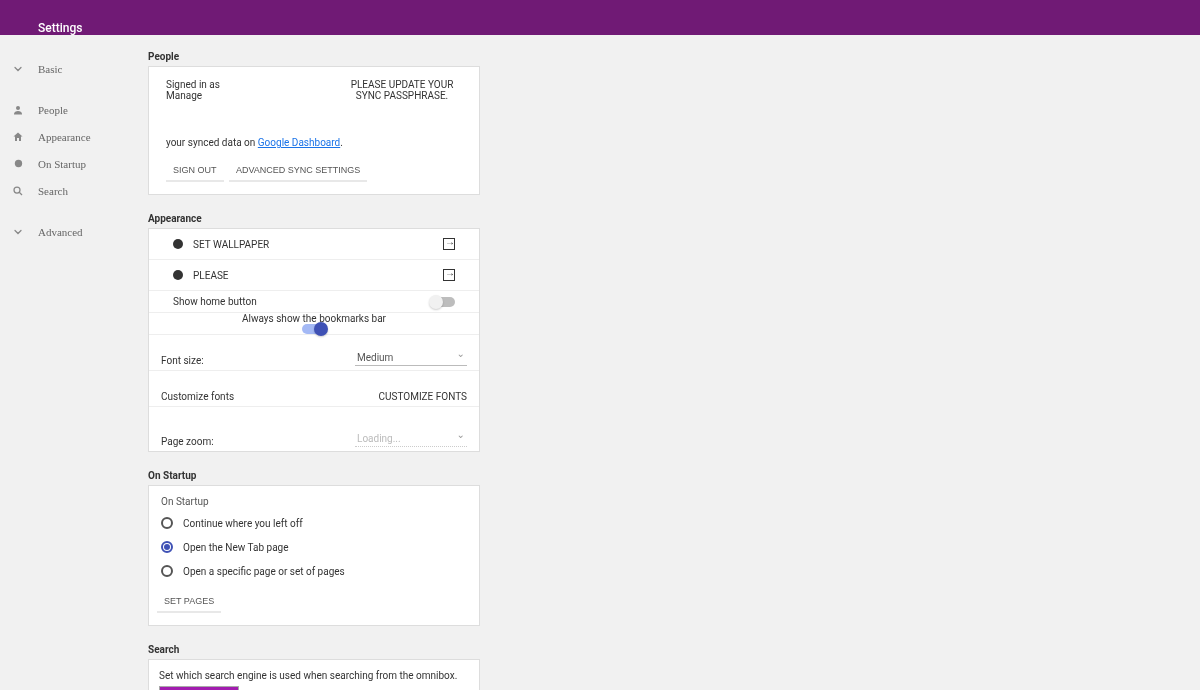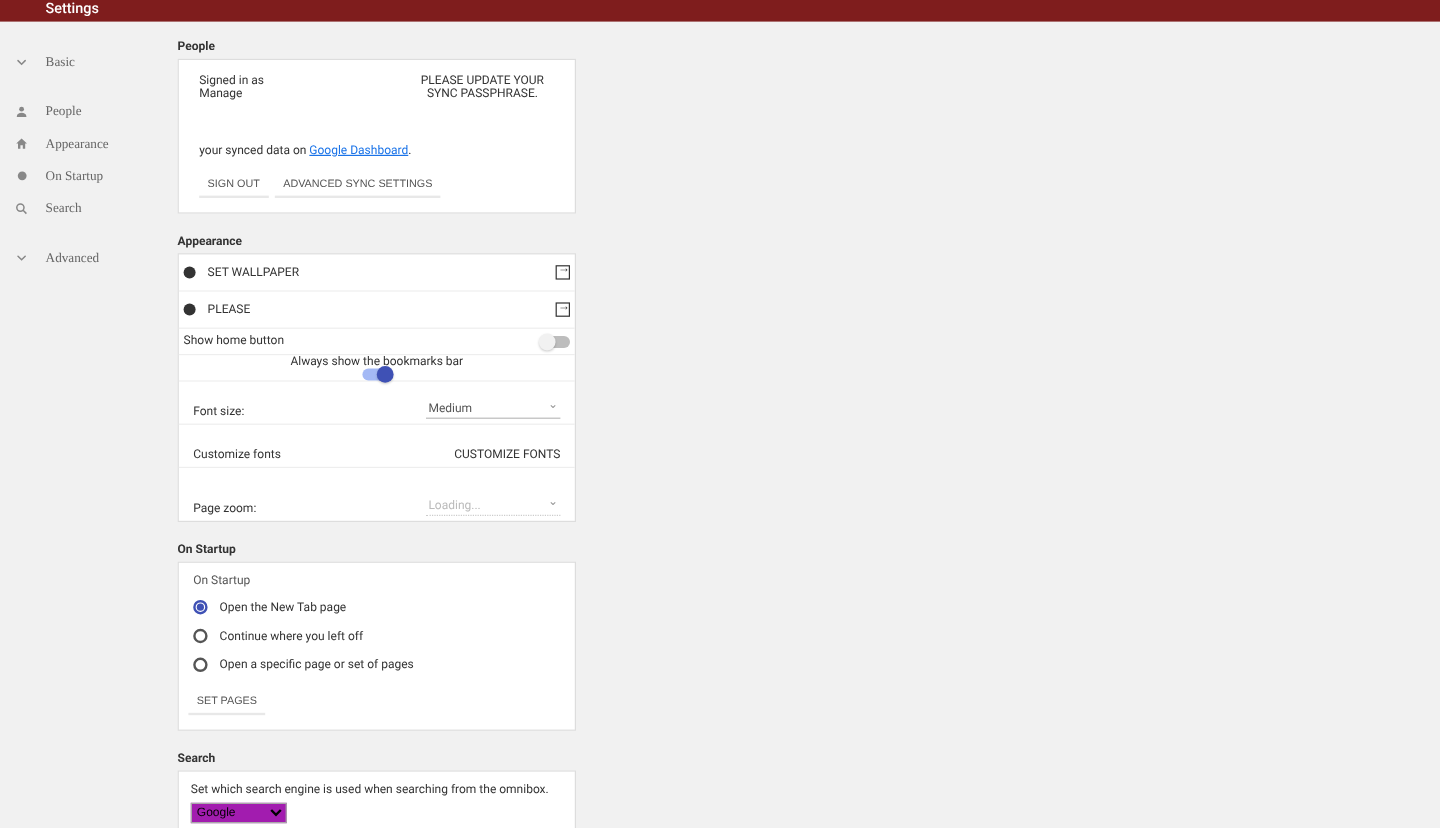--- a/index.html
+++ b/index.html
@@ -1,32 +1,32 @@
 <!DOCTYPE html>
 <html><head>
   <meta charset="utf-8">
   <style>
     * { margin: 0; padding: 0; box-sizing: border-box; }
     body { font-family: "Segoe UI", Roboto, Arial, sans-serif; background: #f1f1f1; font-size: 11px; color: #333; }
-    .header { background: #7f1d1d; height: 18px; display: flex; align-items: flex-start; padding: 0 38px; color: #fff; font-size: 12px; font-weight: 500; }
+    .header { background: #701a75; height: 35px; display: flex; align-items: flex-end; padding: 0 38px; color: #fff; font-size: 12px; font-weight: 500; }
     .page { display: flex; }
     .sidebar { width: 148px; padding-top: 20px; }
     .side-item { display: flex; align-items: center; height: 27px; padding-left: 10px; cursor: pointer; font-family: Liberation Serif, serif; }
     .side-icon { width: 16px; height: 16px; display: flex; align-items: center; justify-content: center; color: #888; }
     .side-label { margin-left: 12px; font-size: 11px; color: #666; }
     .side-gap { height: 14px; }
     .content { padding: 10px 0 40px 0; width: 340px; }
     .section-title { font-size: 10px; font-weight: bold; color: #333; padding: 6px 0 4px 0; }
     .card { background: #fff; border: 1px solid #ddd; width: 332px; font-size: 10px; }
     .card-pad { padding: 12px 17px; }
     .link { color: #1a73e8; text-decoration: underline; cursor: pointer; }
     .warn { float: right; text-align: center; font-size: 10px; color: #333; width: 120px; }
     .btn-row { margin-top: 12px; }
     .btn { display: inline-block; font-size: 9px; padding: 5px 7px; color: #555; background: #fff; border: none; cursor: pointer; border-bottom: 2px solid #e8e8e8; margin-right: 3px; text-align: right; }
-    .row-item { display: flex; align-items: center; height: 31px; padding: 0 4px; border-bottom: 1px solid #eee; }
+    .row-item { display: flex; align-items: center; height: 31px; padding: 0 24px; border-bottom: 1px solid #eee; }
     .row-item:last-child { border-bottom: none; }
     .cir-icon { width: 10px; height: 10px; border-radius: 50%; background: #333; margin-right: 10px; }
     .row-label { font-size: 10px; color: #333; flex: 1; }
     .link-icon { width: 12px; height: 12px; border: 1.5px solid #333; position: relative; }
     .link-icon:after { content: "→"; position: absolute; top: -3px; left: 1px; font-size: 10px; }
     .toggle { width: 24px; height: 10px; border-radius: 6px; position: relative; }
     .toggle-off { background: #bdbdbd; }
     .toggle-off:after { content: ""; position: absolute; left: -2px; top: -2px; width: 14px; height: 14px; border-radius: 50%; background: #f1f1f1; box-shadow: 0 1px 2px rgba(0,0,0,.2); }
     .toggle-on { background: #a4b9f5; }
     .toggle-on:after { content: ""; position: absolute; right: -2px; top: -2px; width: 14px; height: 14px; border-radius: 50%; background: #3f51b5; box-shadow: 0 1px 2px rgba(0,0,0,.2); }
@@ -161,28 +161,28 @@
       <div class="row-split" style="min-height:44px;">
         <span class="split-label">Page zoom:</span>
         <span class="select-ui select-loading">Loading...</span>
       </div>
     </div>
 
     <div class="section-title" style="margin-top:12px;">On Startup</div>
     <div class="card">
       <div class="startup-note">On Startup</div>
       <div class="radio-row">
+        <span class="radio-outer"></span>
+        <span>Continue where you left off</span>
+      </div>
+      <div class="radio-row">
         <span class="radio-outer radio-sel">
             <span class="radio-dot"></span>
           </span>
         <span>Open the New Tab page</span>
-      </div>
-      <div class="radio-row">
-        <span class="radio-outer"></span>
-        <span>Continue where you left off</span>
       </div>
       <div class="radio-row">
         <span class="radio-outer"></span>
         <span>Open a specific page or set of pages</span>
       </div>
       <div style="padding:8px 12px 12px 8px;">
         <button class="btn">SET PAGES</button>
       </div>
     </div>
 

